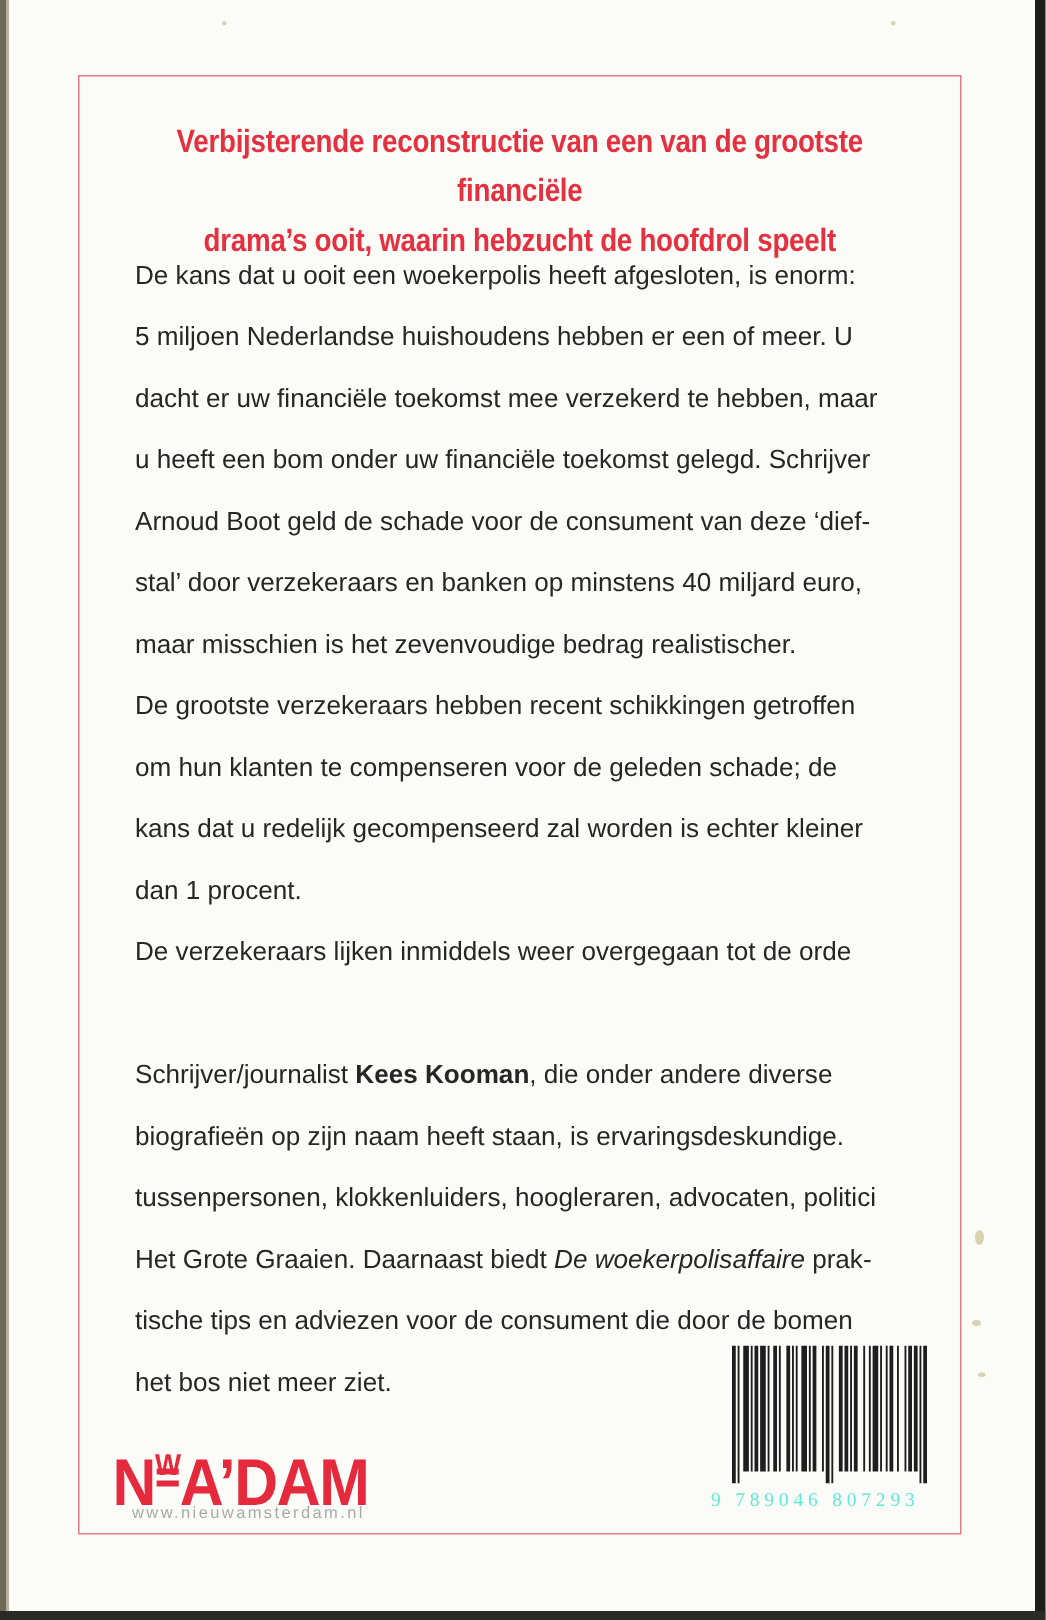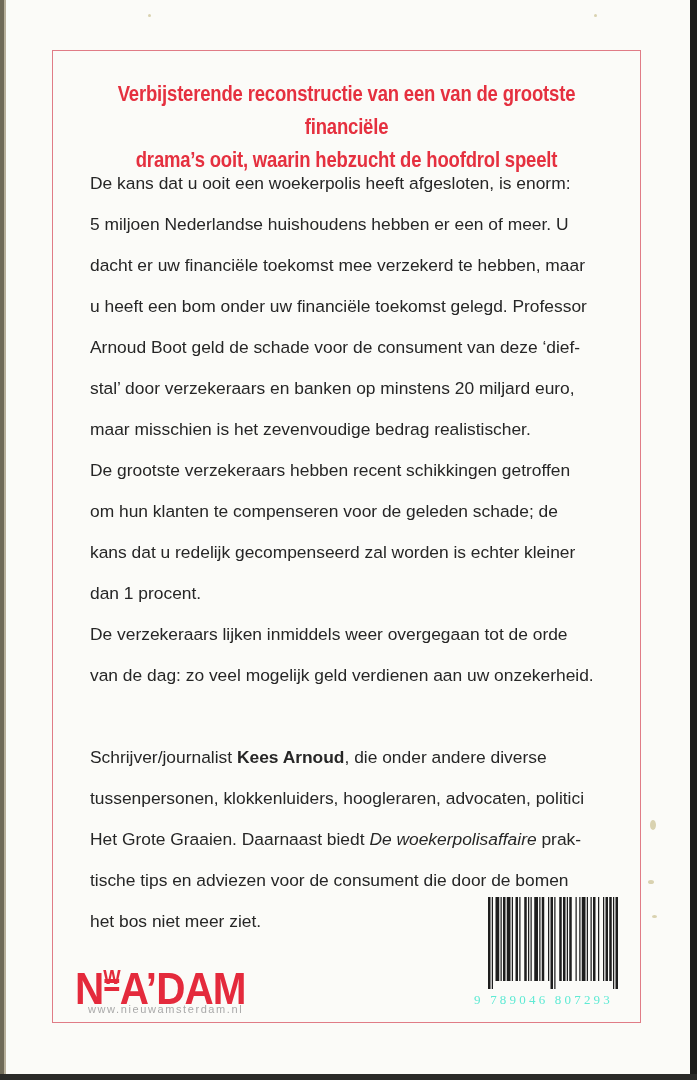--- a/index.html
+++ b/index.html
@@ -92,38 +92,38 @@
 <div class="headline">
   <div>Verbijsterende reconstructie van een van de grootste financiële</div>
   <div>drama’s ooit, waarin hebzucht de hoofdrol speelt</div>
 </div>
 
 <div class="body">
   <div>
     <p>De kans dat u ooit een woekerpolis heeft afgesloten, is enorm:</p>
     <p>5 miljoen Nederlandse huishoudens hebben er een of meer. U</p>
     <p>dacht er uw financiële toekomst mee verzekerd te hebben, maar</p>
-    <p>u heeft een bom onder uw financiële toekomst gelegd. Professor</p>
+    <p>u heeft een bom onder uw financiële toekomst gelegd. Schrijver</p>
     <p>Arnoud Boot geld de schade voor de consument van deze ‘dief-</p>
-    <p>stal’ door verzekeraars en banken op minstens 20 miljard euro,</p>
+    <p>stal’ door verzekeraars en banken op minstens 40 miljard euro,</p>
     <p>maar misschien is het zevenvoudige bedrag realistischer.</p>
   </div>
   <div>
     <p>De grootste verzekeraars hebben recent schikkingen getroffen</p>
     <p>om hun klanten te compenseren voor de geleden schade; de</p>
     <p>kans dat u redelijk gecompenseerd zal worden is echter kleiner</p>
     <p>dan 1 procent.</p>
   </div>
   <div>
     <p>De verzekeraars lijken inmiddels weer overgegaan tot de orde</p>
-    <p>van de dag: zo veel mogelijk geld verdienen aan uw onzekerheid.</p>
   </div>
   <div class="gap"></div>
   <div>
-    <p><span>Schrijver/journalist </span><b>Kees Arnoud</b><span>, die onder andere diverse</span></p>
+    <p><span>Schrijver/journalist </span><b>Kees Kooman</b><span>, die onder andere diverse</span></p>
+    <p>biografieën op zijn naam heeft staan, is ervaringsdeskundige.</p>
     <p>tussenpersonen, klokkenluiders, hoogleraren, advocaten, politici</p>
     <p><span>Het Grote Graaien. Daarnaast biedt </span><i>De woekerpolisaffaire</i><span> prak-</span></p>
     <p>tische tips en adviezen voor de consument die door de bomen</p>
     <p>het bos niet meer ziet.</p>
   </div>
 </div>
 
 <div class="logo"><span>N</span><span class="sup">W</span><span>A’DAM</span></div>
 <div class="url">www.nieuwamsterdam.nl</div>
 

